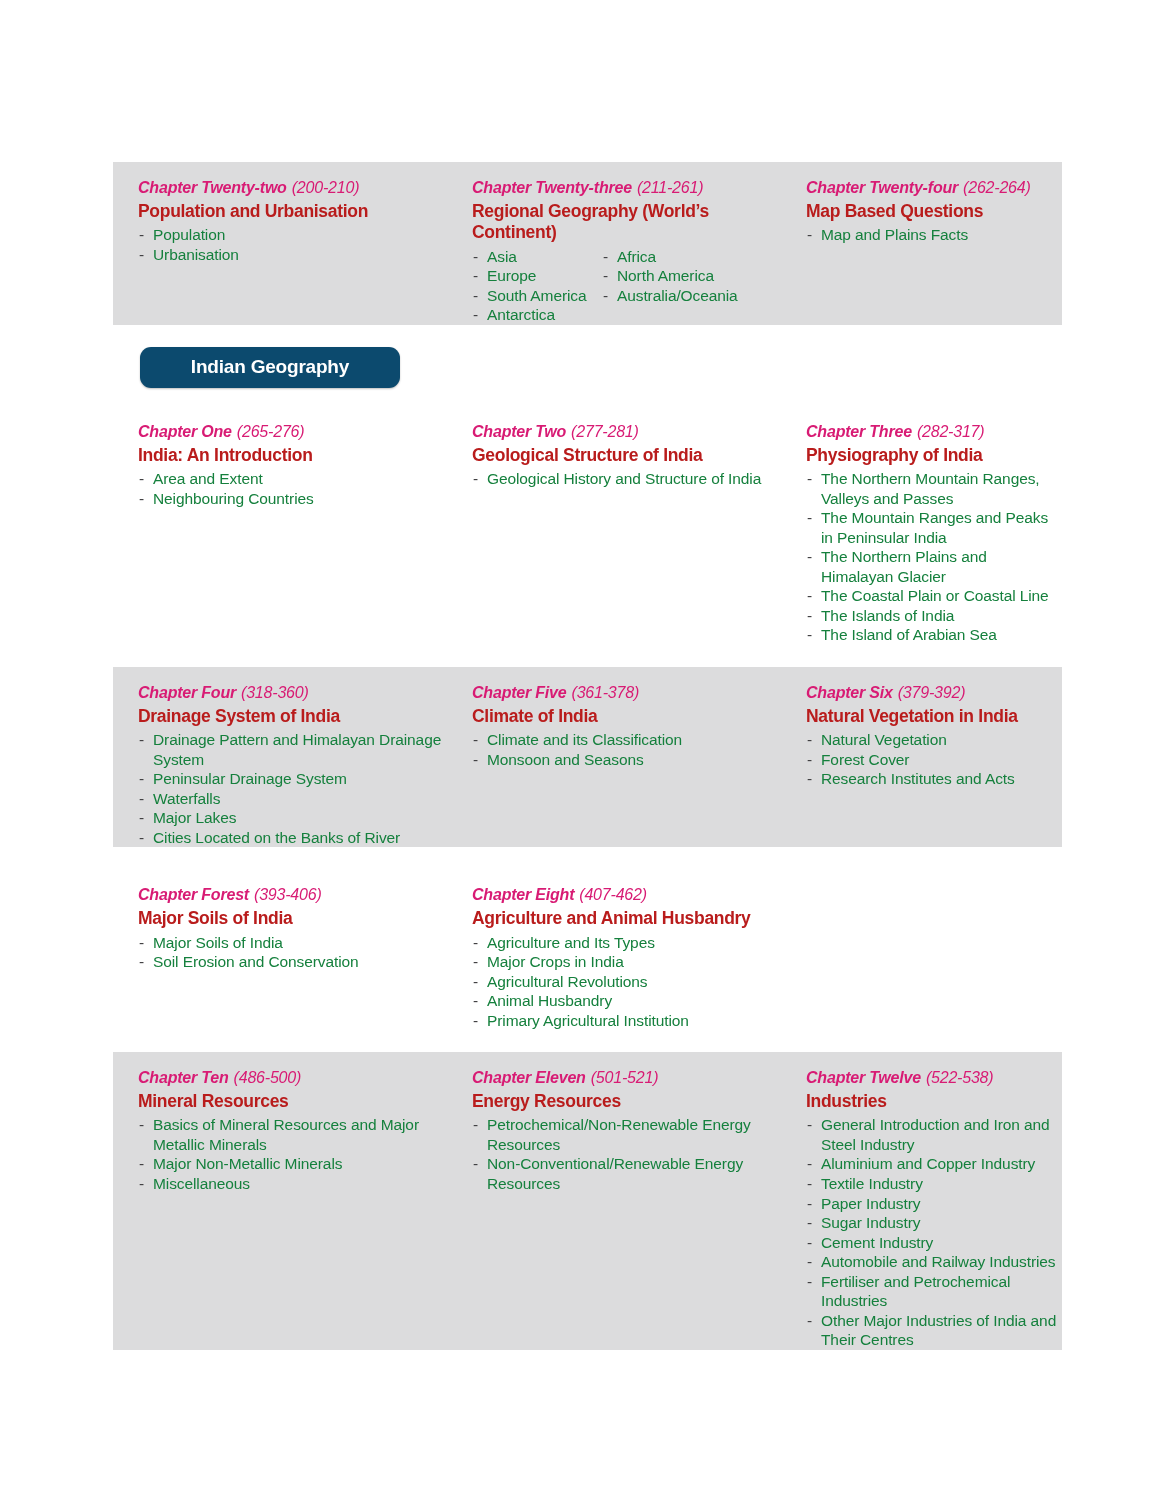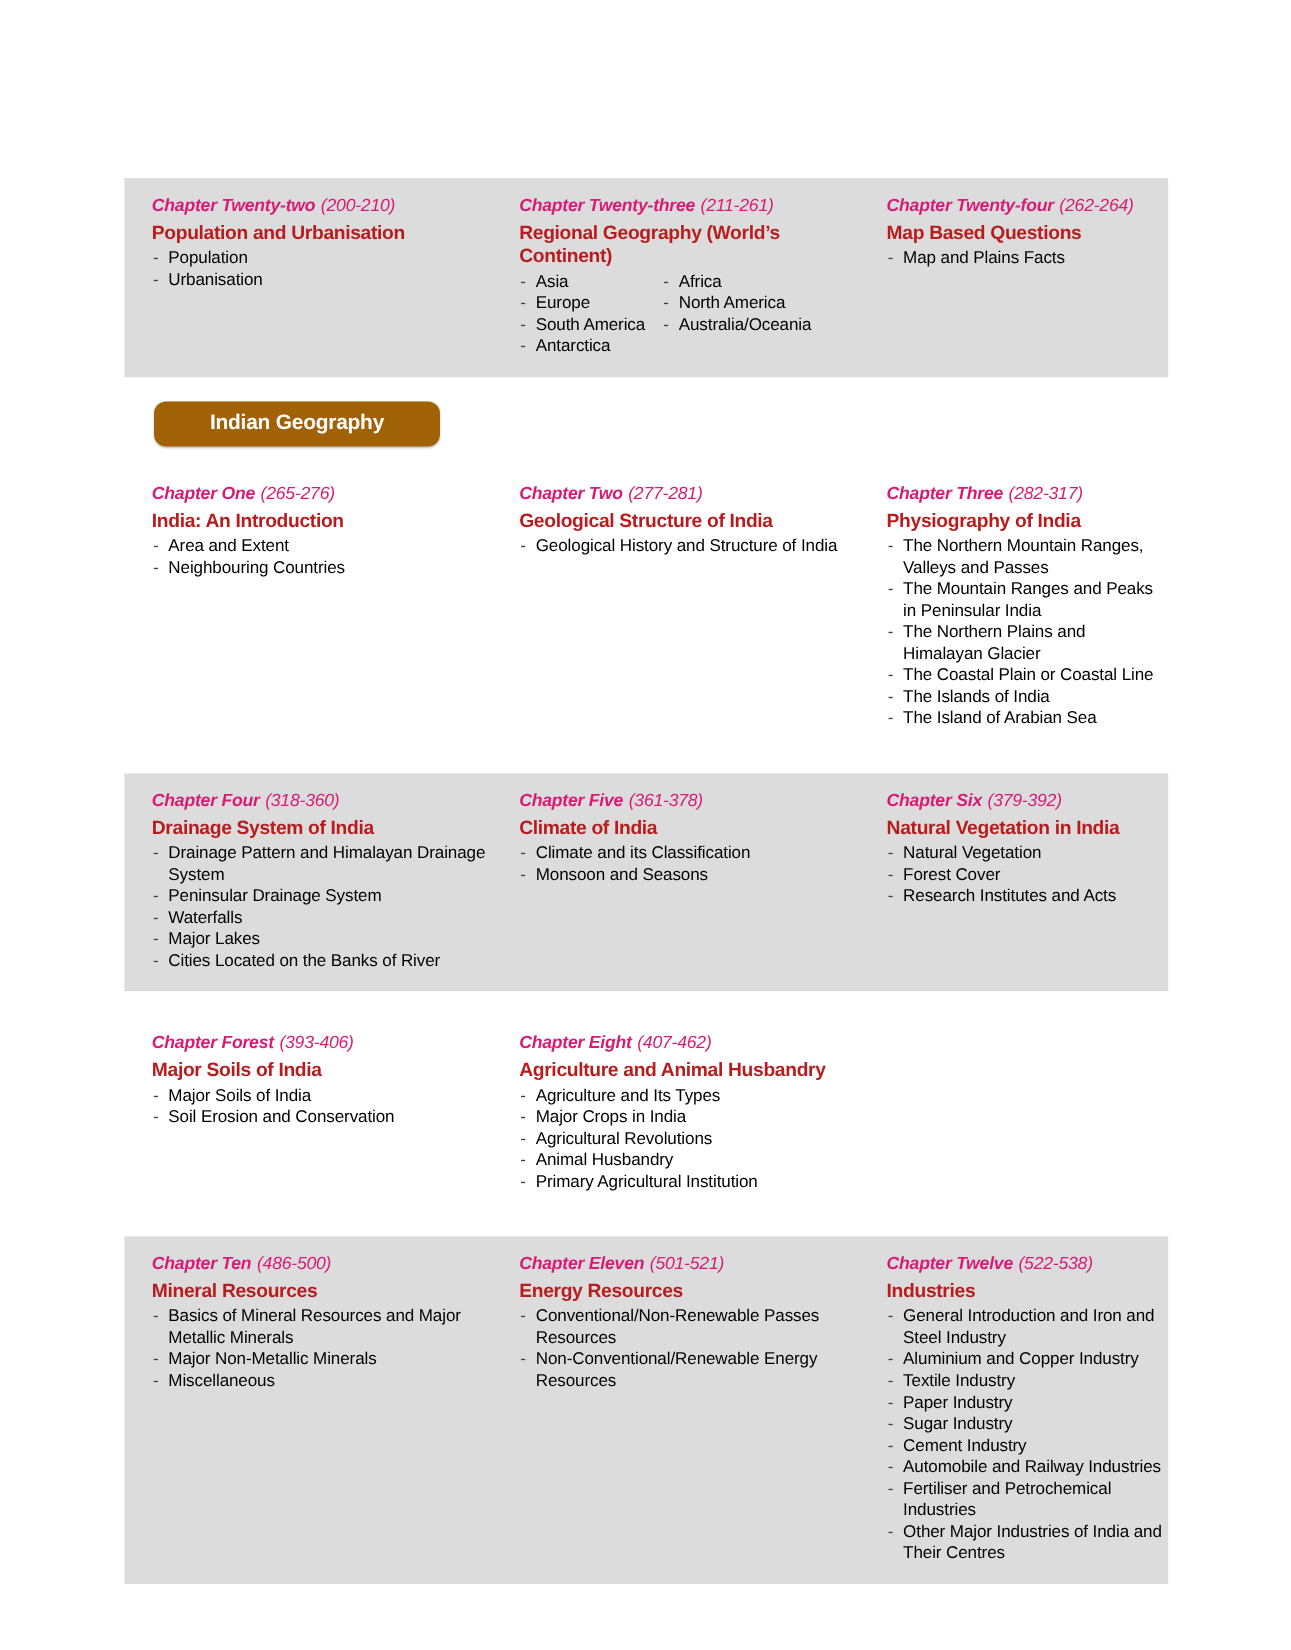--- a/index.html
+++ b/index.html
@@ -18,21 +18,21 @@
     padding: 162px 0 0 113px;
   }
   .toc {
     width: 949px;
   }
   .band {
     display: grid;
     grid-template-columns: 308px 308px 256px;
     column-gap: 26px;
     box-sizing: border-box;
-    padding: 16px 0 18px 25px;
+    padding: 16px 0 0 25px;
     margin-bottom: 22px;
   }
   .band.shaded {
     background: #dcdcdd;
   }
   .chapter-head {
     font-size: 16px;
     line-height: 1.25;
     white-space: nowrap;
   }
@@ -59,41 +59,41 @@
   .items {
     list-style: none;
     margin: 0;
     padding: 0;
   }
   .item {
     position: relative;
     padding-left: 15px;
     font-size: 15.5px;
     line-height: 1.26;
-    color: #000000;
+    color: #15803d;
     letter-spacing: -0.1px;
   }
   .item::before {
     content: "-";
     position: absolute;
     left: 1px;
     color: #424143;
   }
   .items-cols {
     display: grid;
     grid-template-columns: 130px 1fr;
     align-items: start;
   }
   .badge {
     display: block;
     margin: 18px 0 0 27px;
     margin-bottom: 18px;
     width: 260px;
     box-sizing: border-box;
-    background: #a16207;
+    background: #0c4a6e;
     color: #ffffff;
     font-weight: 700;
     font-size: 19px;
     text-align: center;
     padding: 9px 0 10px 0;
     border-radius: 11px;
     box-shadow: 0 1px 2px rgba(0,0,0,0.25);
     letter-spacing: -0.2px;
   }
 </style>
@@ -224,21 +224,21 @@
           <ul class="items">
             <li class="item"><span class="item-text">Basics of Mineral Resources and Major Metallic Minerals</span></li>
             <li class="item"><span class="item-text">Major Non-Metallic Minerals</span></li>
             <li class="item"><span class="item-text">Miscellaneous</span></li>
           </ul>
         </article>
         <article class="chapter">
           <div class="chapter-head"><span class="chapter-label">Chapter Eleven</span><span class="chapter-pages">(501-521)</span></div>
           <h3 class="chapter-title">Energy Resources</h3>
           <ul class="items">
-            <li class="item"><span class="item-text">Conventional/Non-Renewable Passes Resources</span></li>
+            <li class="item"><span class="item-text">Petrochemical/Non-Renewable Energy Resources</span></li>
             <li class="item"><span class="item-text">Non-Conventional/Renewable Energy Resources</span></li>
           </ul>
         </article>
         <article class="chapter">
           <div class="chapter-head"><span class="chapter-label">Chapter Twelve</span><span class="chapter-pages">(522-538)</span></div>
           <h3 class="chapter-title">Industries</h3>
           <ul class="items">
             <li class="item"><span class="item-text">General Introduction and Iron and Steel Industry</span></li>
             <li class="item"><span class="item-text">Aluminium and Copper Industry</span></li>
             <li class="item"><span class="item-text">Textile Industry</span></li>

